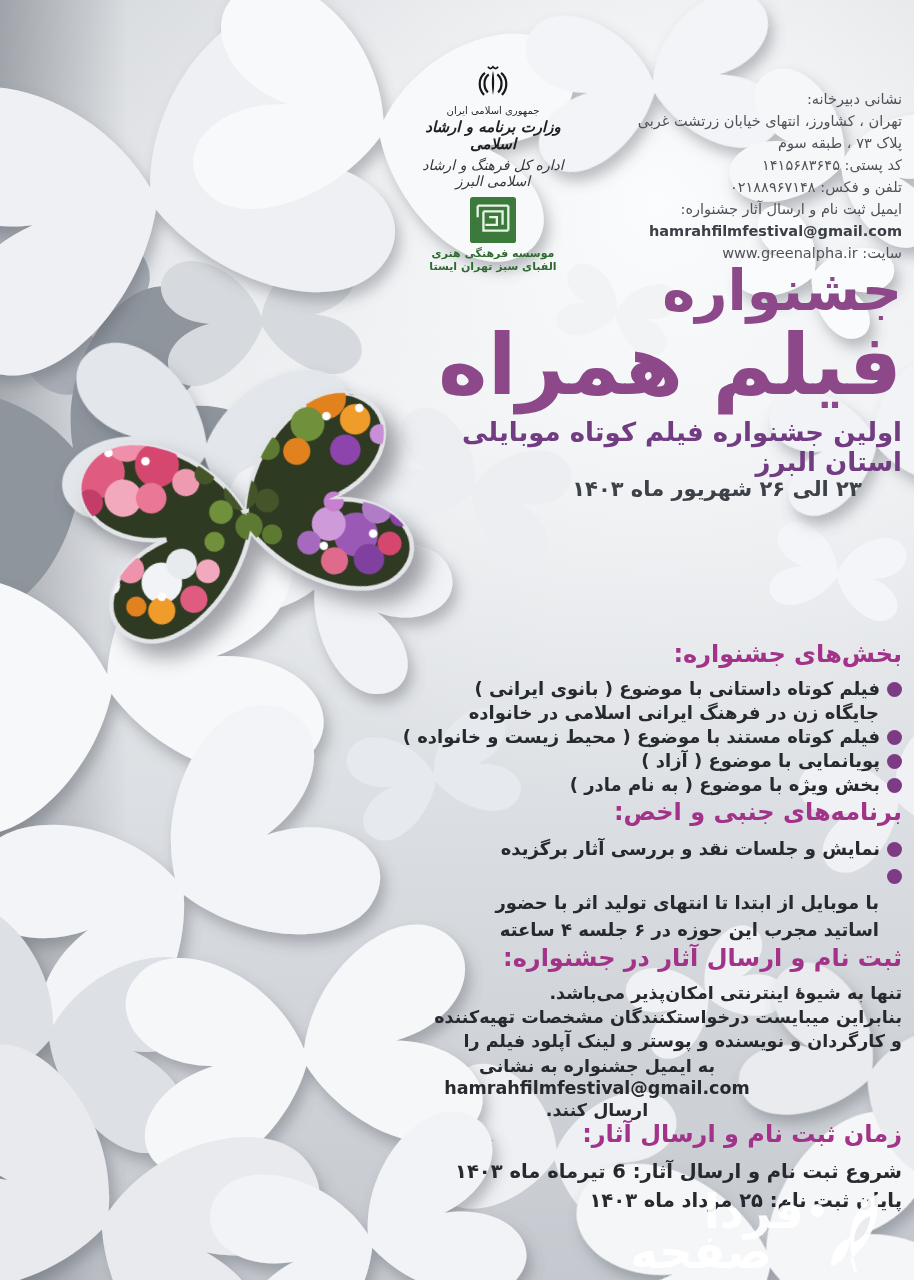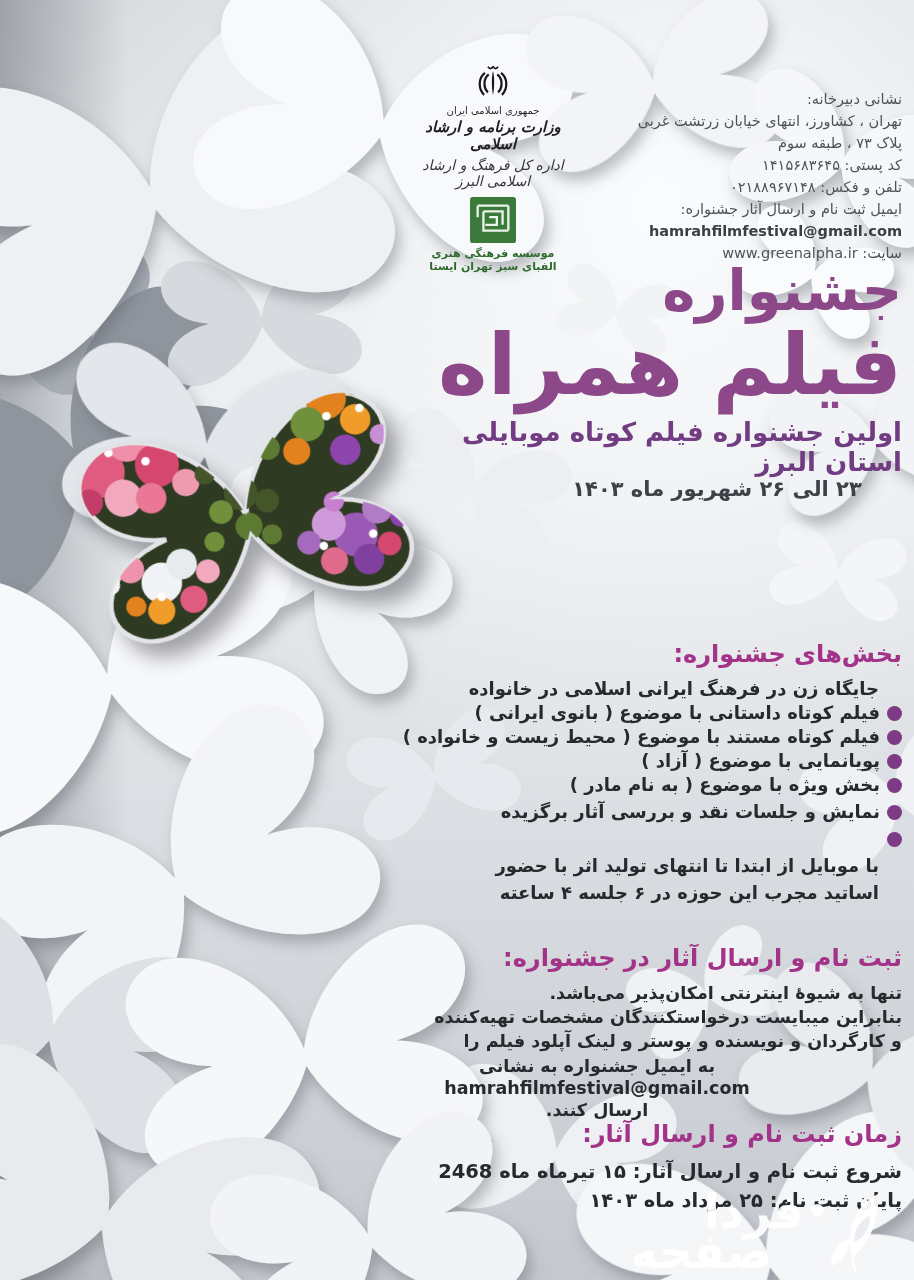--- a/index.html
+++ b/index.html
@@ -203,49 +203,50 @@
 
   <div class="title-block">
     <div class="t1">جشنواره</div>
     <div class="t2">فیلم همراه</div>
     <div class="subtitle">اولین جشنواره فیلم کوتاه موبایلی استان البرز</div>
     <div class="dateline">۲۳ الی ۲۶ شهریور ماه ۱۴۰۳</div>
   </div>
 
   <div class="section s1">
     <div class="h">بخش‌های جشنواره:</div>
+    <div class="li"><span class="b"></span><span>فیلم کوتاه داستانی با موضوع ( بانوی ایرانی )</span></div>
     <div class="li sub"><span>جایگاه زن در فرهنگ ایرانی اسلامی در خانواده</span></div>
-    <div class="li"><span class="b"></span><span>فیلم کوتاه داستانی با موضوع ( بانوی ایرانی )</span></div>
     <div class="li"><span class="b"></span><span>فیلم کوتاه مستند با موضوع ( محیط زیست و خانواده )</span></div>
     <div class="li"><span class="b"></span><span>پویانمایی با موضوع ( آزاد )</span></div>
     <div class="li"><span class="b"></span><span>بخش ویژه با موضوع ( به نام مادر )</span></div>
   </div>
 
   <div class="section s2">
+    <div class="h">برنامه‌های جنبی و اخص:</div>
     <div class="li"><span class="b"></span><span>نمایش و جلسات نقد و بررسی آثار برگزیده</span></div>
     <div class="li"><span class="b"></span></div>
     <div class="li sub"><span>با موبایل از ابتدا تا انتهای تولید اثر با حضور</span></div>
     <div class="li sub"><span>اساتید مجرب این حوزه در ۶ جلسه ۴ ساعته</span></div>
   </div>
 
   <div class="section s3">
     <div class="h">ثبت نام و ارسال آثار در جشنواره:</div>
     <div class="li">تنها به شیوهٔ اینترنتی امکان‌پذیر می‌باشد.</div>
     <div class="li">بنابراین میبایست درخواستکنندگان مشخصات تهیه‌کننده</div>
     <div class="li">و کارگردان و نویسنده و پوستر و لینک آپلود فیلم را</div>
     <div class="cen">
       <div class="li">به ایمیل جشنواره به نشانی</div>
       <div class="li ltr-inline">hamrahfilmfestival@gmail.com</div>
       <div class="li">ارسال کنند.</div>
     </div>
   </div>
 
   <div class="section s4">
     <div class="h">زمان ثبت نام و ارسال آثار:</div>
-    <div class="li">شروع ثبت نام و ارسال آثار: ۱۵ تیرماه ماه 2468</div>
+    <div class="li">شروع ثبت نام و ارسال آثار: 6 تیرماه ماه ۱۴۰۳</div>
     <div class="li">پایان ثبت نام: ۲۵ مرداد ماه ۱۴۰۳</div>
   </div>
 
   <div class="wm">
     <div class="wm-top">فردا</div>
     <div class="wm-bottom">صفحه</div>
     <div class="wm-dot"></div>
     <svg class="wm-leaf" viewBox="0 0 62 84" aria-hidden="true">
       <path d="M52 4 C28 16 20 38 26 68 C42 54 54 32 52 4 Z" fill="#ffffff"></path>
       <path d="M44 26 C34 30 28 40 28 52 C38 48 44 38 44 26 Z" fill="#e9ebef"></path>

